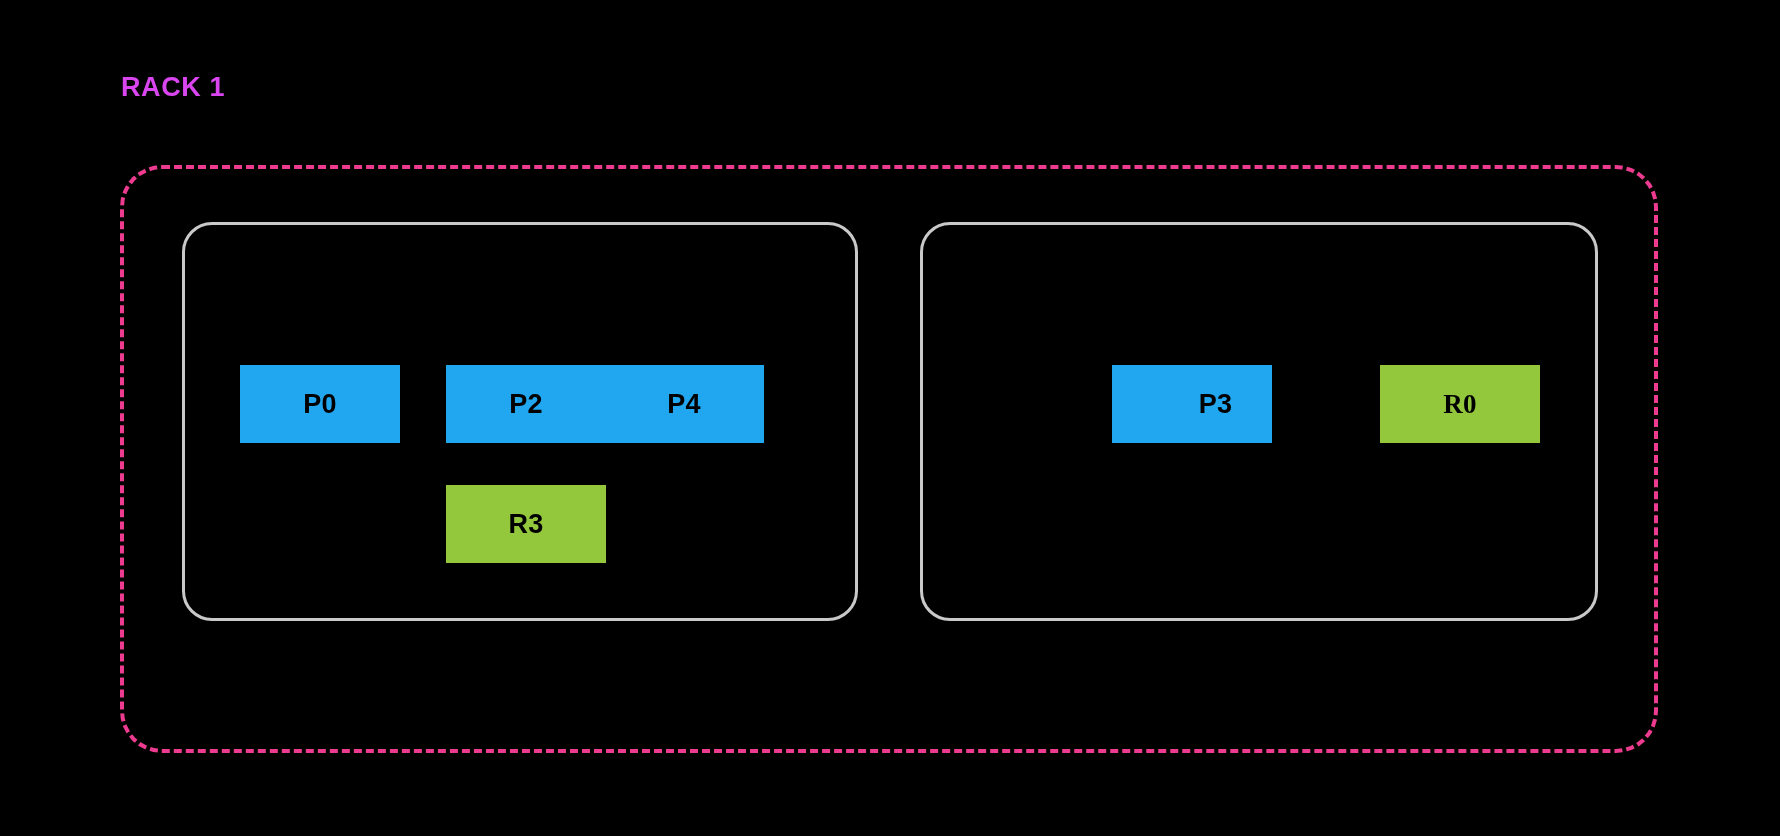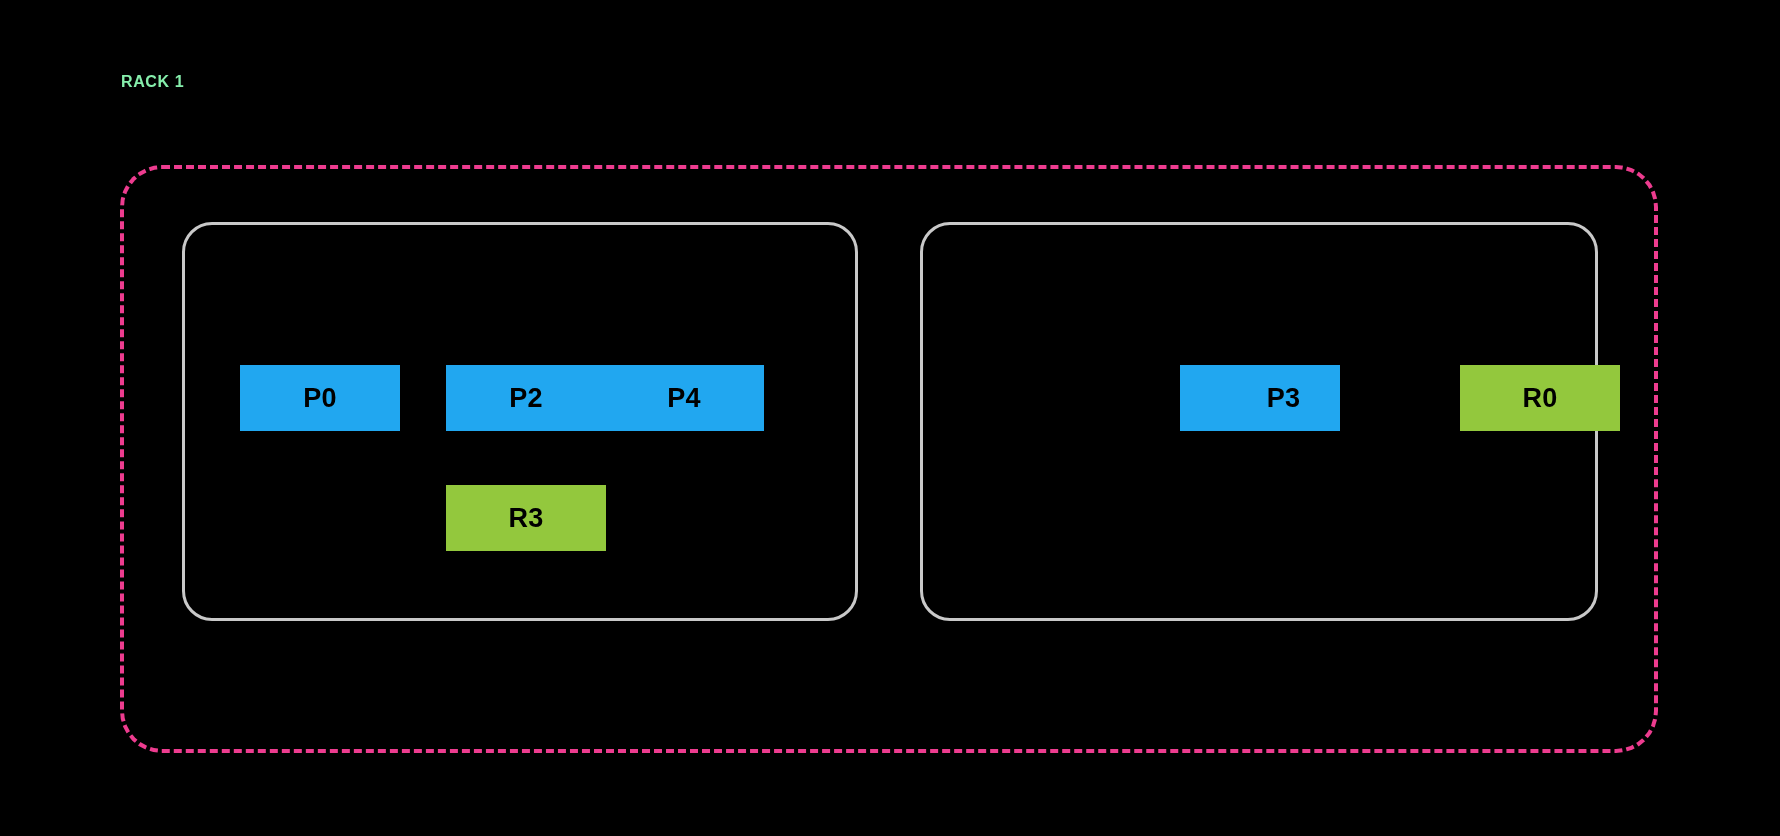--- a/index.html
+++ b/index.html
@@ -17,24 +17,24 @@
     height: 836px;
     background: #000000;
     overflow: hidden;
   }
 
   
   #rack-label {
     position: absolute;
     left: 121px;
     top: 74px;
-    font-size: 16px;
+    font-size: 27px;
     font-weight: bold;
     letter-spacing: 0.6px;
-    color: #86efac;
+    color: #d946ef;
     white-space: nowrap;
     line-height: 1;
   }
 
   
   #rack-boundary {
     position: absolute;
     left: 120px;
     top: 165px;
     width: 1538px;
@@ -62,38 +62,38 @@
   .chip {
     position: absolute;
     box-sizing: border-box;
     display: flex;
     align-items: center;
     justify-content: center;
     font-size: 27px;
     font-weight: bold;
     color: #000000;
     letter-spacing: 0.3px;
-    height: 66px;
+    height: 78px;
     width: 160px;
     user-select: none;
   }
   .chip.partition { background: #21A7F0; }
   .chip.replica   { background: #93C83D; }
 
   .row-partitions { top: 365px; }
   .row-replicas   { top: 485px; }
 
   
   .n0-c0 { left: 240px; }
   .n0-c1 { left: 446px; }
   .n0-c2 { left: 604px; }
   
   .n1-c0 { left: 980px; }
-  .n1-c1 { left: 1180px; padding-left: 47px; }
-  .n1-c2 { left: 1460px; }
+  .n1-c1 { left: 1112px; padding-left: 47px; }
+  .n1-c2 { left: 1380px; font-family: Liberation Serif, serif; }
 </style>
 </head>
 <body>
 
 <div id="canvas">
 
   <div id="rack-label">RACK 1</div>
 
   <div id="rack-boundary"></div>
 

